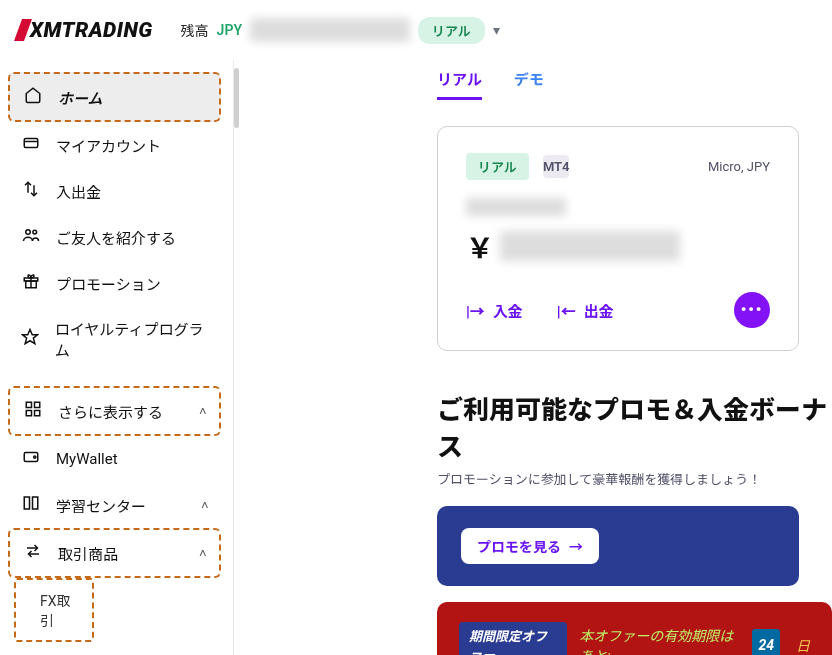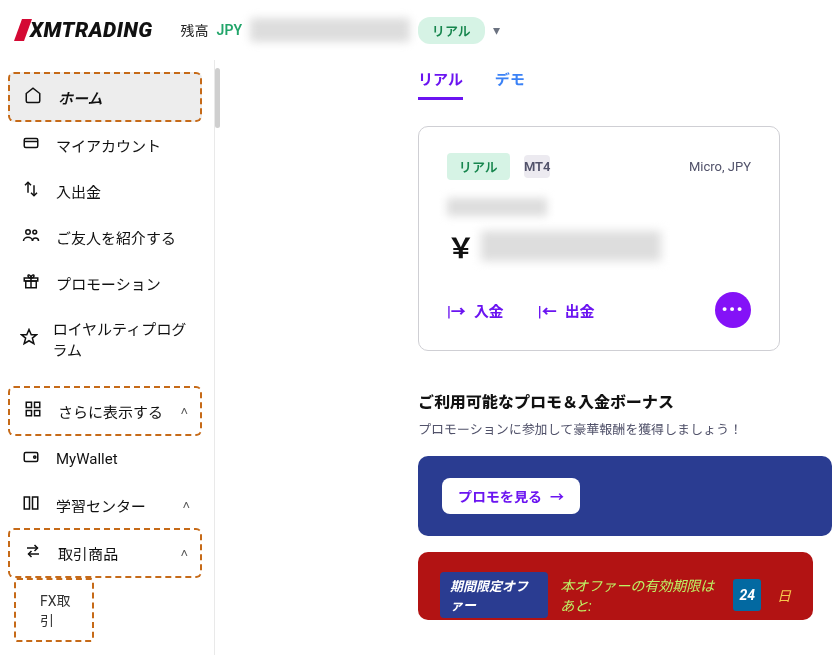--- a/index.html
+++ b/index.html
@@ -132,28 +132,28 @@
   .card-actions .act { display:flex; align-items:center; gap:8px; cursor:pointer;}
   .more-btn {
     margin-left:auto;
     width:36px; height:36px; border-radius:50%;
     background:#8412f7; color:#fff;
     display:flex; align-items:center; justify-content:center;
     font-weight:900; letter-spacing:2px;
   }
 
   
-  .promo-title { margin-top: 38px; font-size: 16px; font-weight: 800; }
+  .promo-title { margin-top: 38px; font-size: 26px; font-weight: 800; }
   .promo-sub   { margin-top: 6px; font-size: 13px; color:#51526a; }
   .promo-banner {
     margin-top: 18px;
     background: #2a3c91;
     border-radius: 10px;
     padding: 22px 24px;
-    width: 414px;
+    width: 362px;
   }
   .promo-see {
     background:#fff; color:#6b14f1; font-size:14px; font-weight:700;
     padding:8px 16px; border-radius:8px; display:inline-flex; align-items:center; gap:8px;
     cursor:pointer;
   }
 
   .offer-banner {
     margin-top: 16px;
     background: #b21313;

